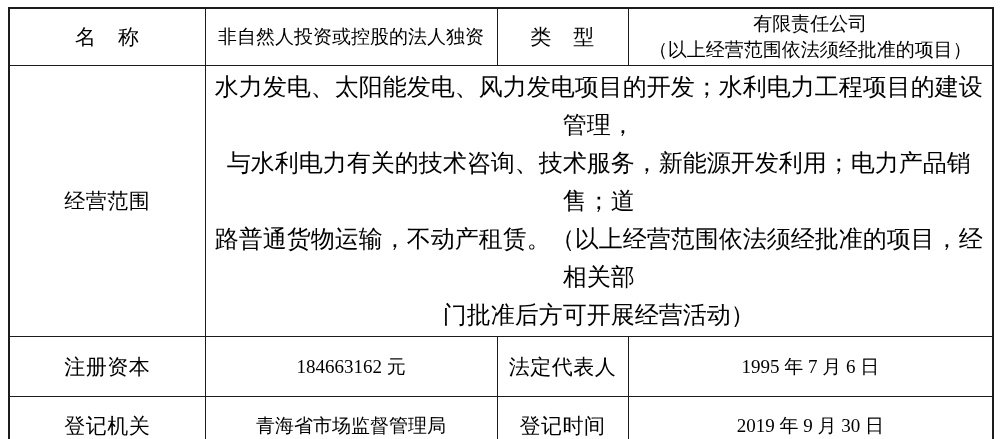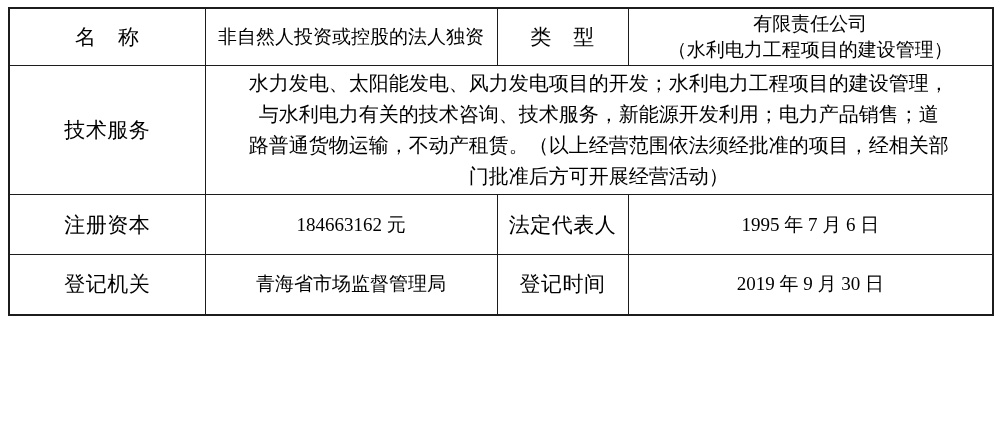--- a/index.html
+++ b/index.html
@@ -50,22 +50,22 @@
     font-size: 19px;
     font-family: "Liberation Serif", sans-serif;
   }
   .multiline {
     white-space: pre-line;
     line-height: 26px;
   }
   .scope-cell {
     text-align: left;
     white-space: pre-line;
-    line-height: 31px;
-    font-size: 20px;
+    line-height: 38px;
+    font-size: 24px;
     padding: 4px 10px;
     vertical-align: middle;
   }
 </style>
 </head>
 <body>
 
 <div class="sheet">
   <table class="reg-table">
     <colgroup>
@@ -73,24 +73,24 @@
       <col style="width:292px">
       <col style="width:131px">
       <col style="width:365px">
     </colgroup>
     <tbody>
       <tr class="r1">
         <td class="lbl">名　称</td>
         <td class="val">非自然人投资或控股的法人独资</td>
         <td class="lbl">类　型</td>
         <td class="val multiline">有限责任公司
-（水利电力工程项目的建设管理）</td>
+（以上经营范围依法须经批准的项目）</td>
       </tr>
       <tr class="r3">
-        <td class="lbl">技术服务</td>
+        <td class="lbl">经营范围</td>
         <td class="val scope-cell" colspan="3">水力发电、太阳能发电、风力发电项目的开发；水利电力工程项目的建设管理，
 与水利电力有关的技术咨询、技术服务，新能源开发利用；电力产品销售；道
 路普通货物运输，不动产租赁。（以上经营范围依法须经批准的项目，经相关部
 门批准后方可开展经营活动）</td>
       </tr>
       <tr class="r4">
         <td class="lbl">注册资本</td>
         <td class="val">184663162 元</td>
         <td class="lbl">法定代表人</td>
         <td class="val">1995 年 7 月 6 日</td>

